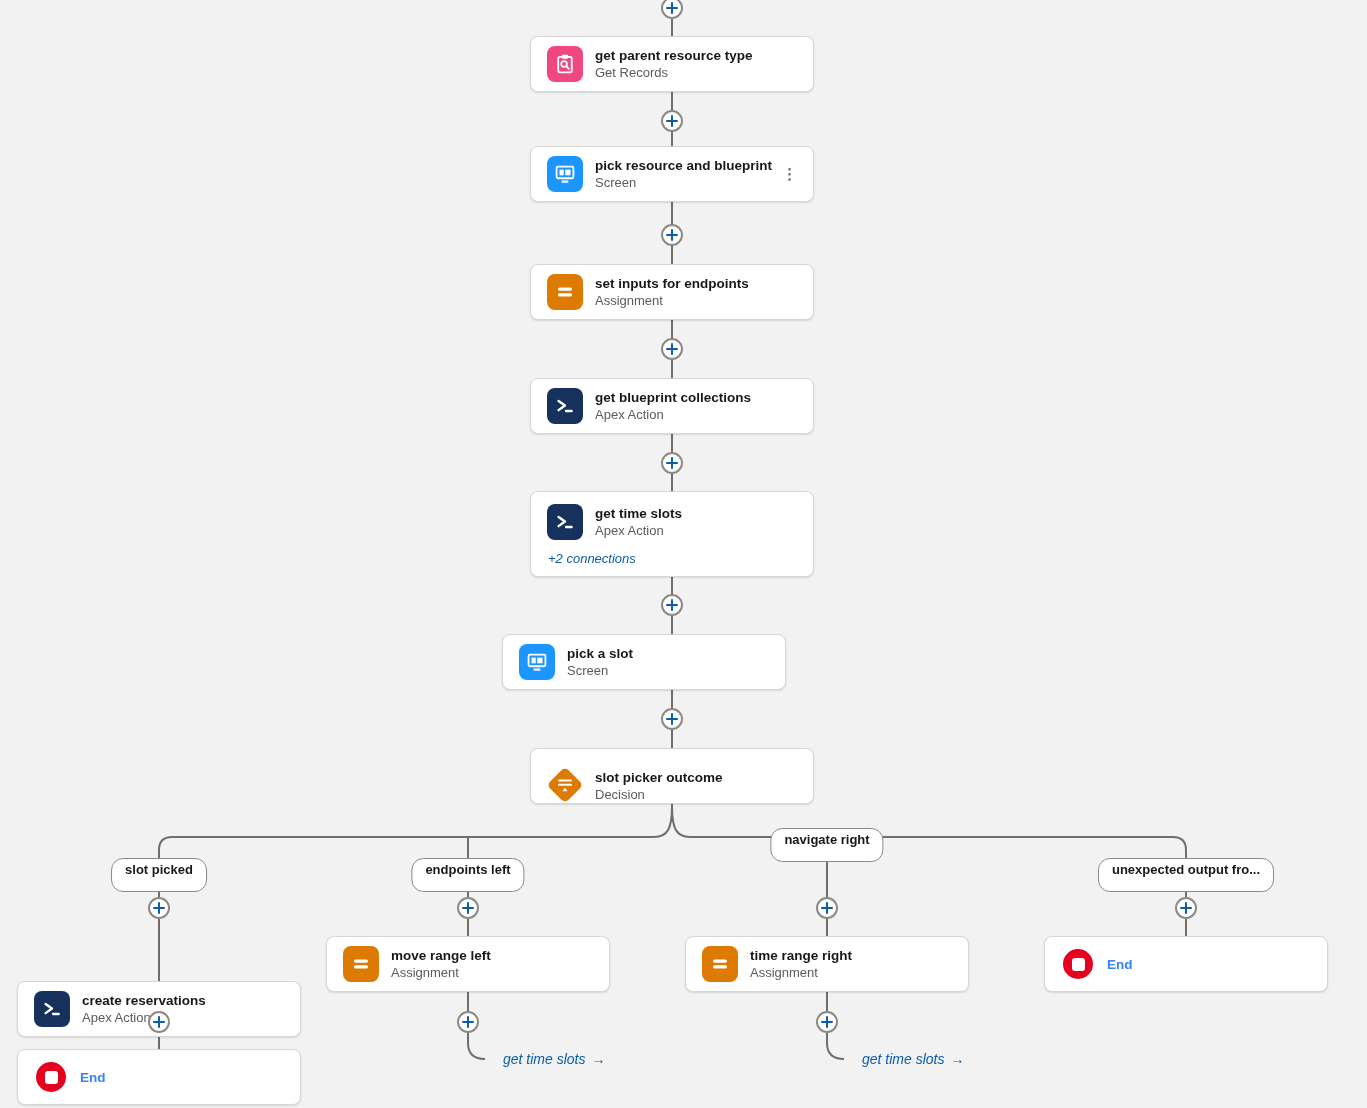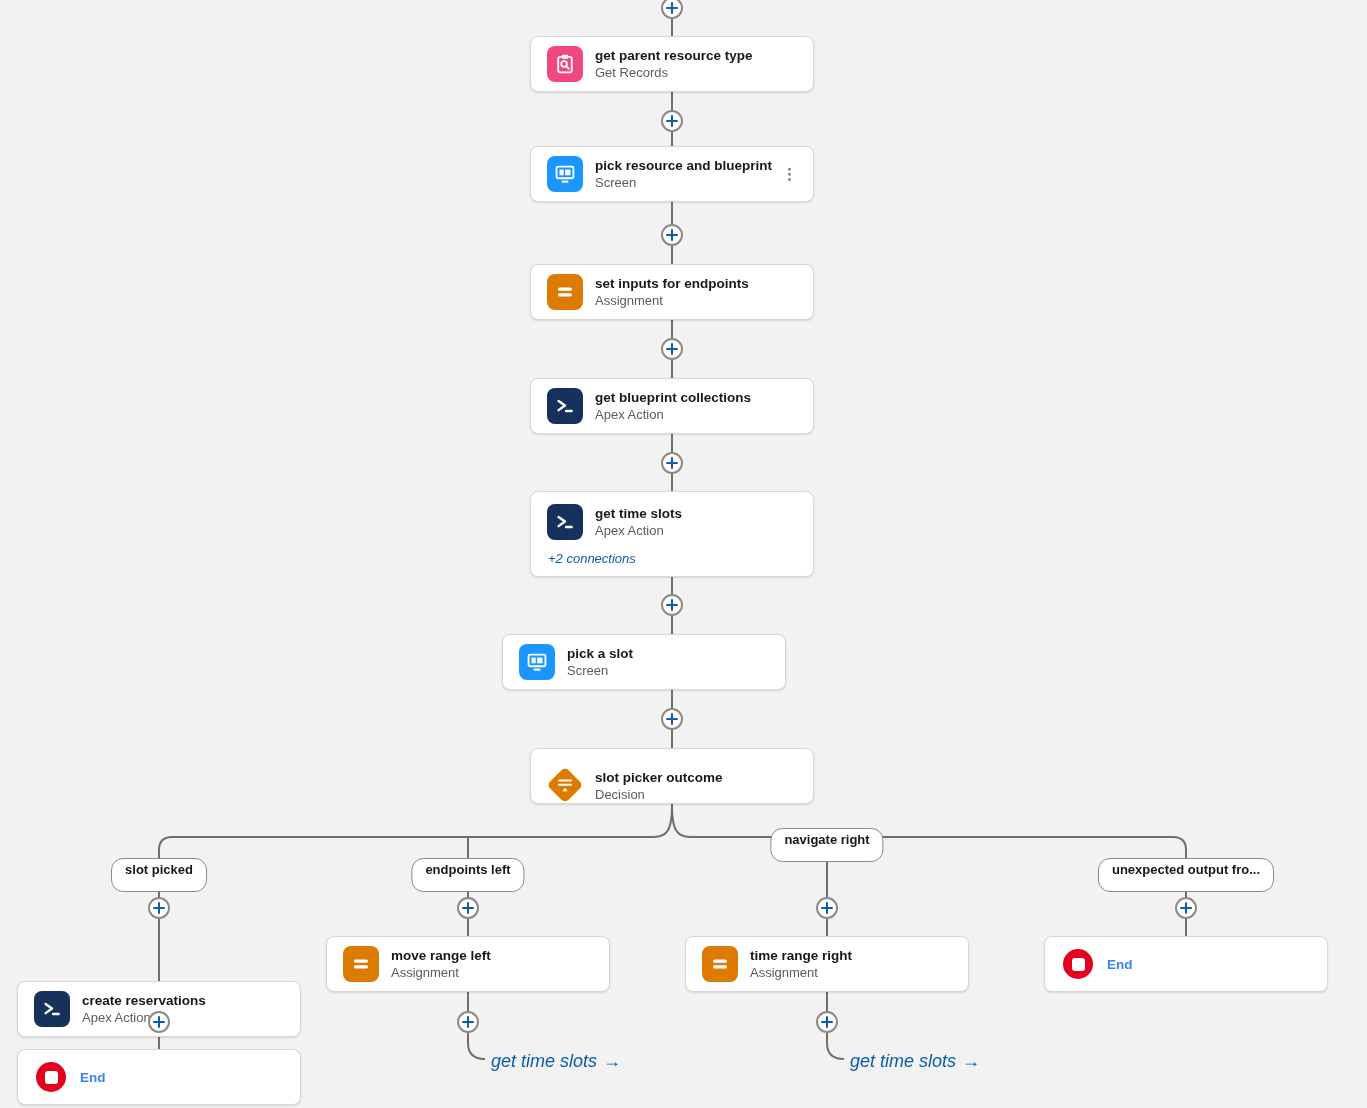--- a/index.html
+++ b/index.html
@@ -72,22 +72,22 @@
   .pill{
     position:absolute;transform:translateX(-50%);
     background:#fff;border:1px solid #8c8a87;border-radius:12px;
     height:34px;line-height:21px;padding:0 13px;box-sizing:border-box;
     font-size:13px;font-weight:700;color:#181818;white-space:nowrap;
     z-index:2;
   }
 
   
   .goto-link{
-    position:absolute;font-size:18px;font-style:italic;color:#0b5cab;
-    cursor:pointer;z-index:2;white-space:nowrap;
+    position:absolute;font-size:14px;font-style:italic;color:#0b5cab;
+    cursor:pointer;z-index:2;white-space:nowrap;margin-left:12px;
   }
   .goto-arrow{margin-left:6px;font-style:normal;}
 </style>
 </head>
 <body>
 
 <div class="canvas">
 
   <svg class="connectors" width="1367" height="1108">
     <g fill="none" stroke="#706e6b" stroke-width="2">

